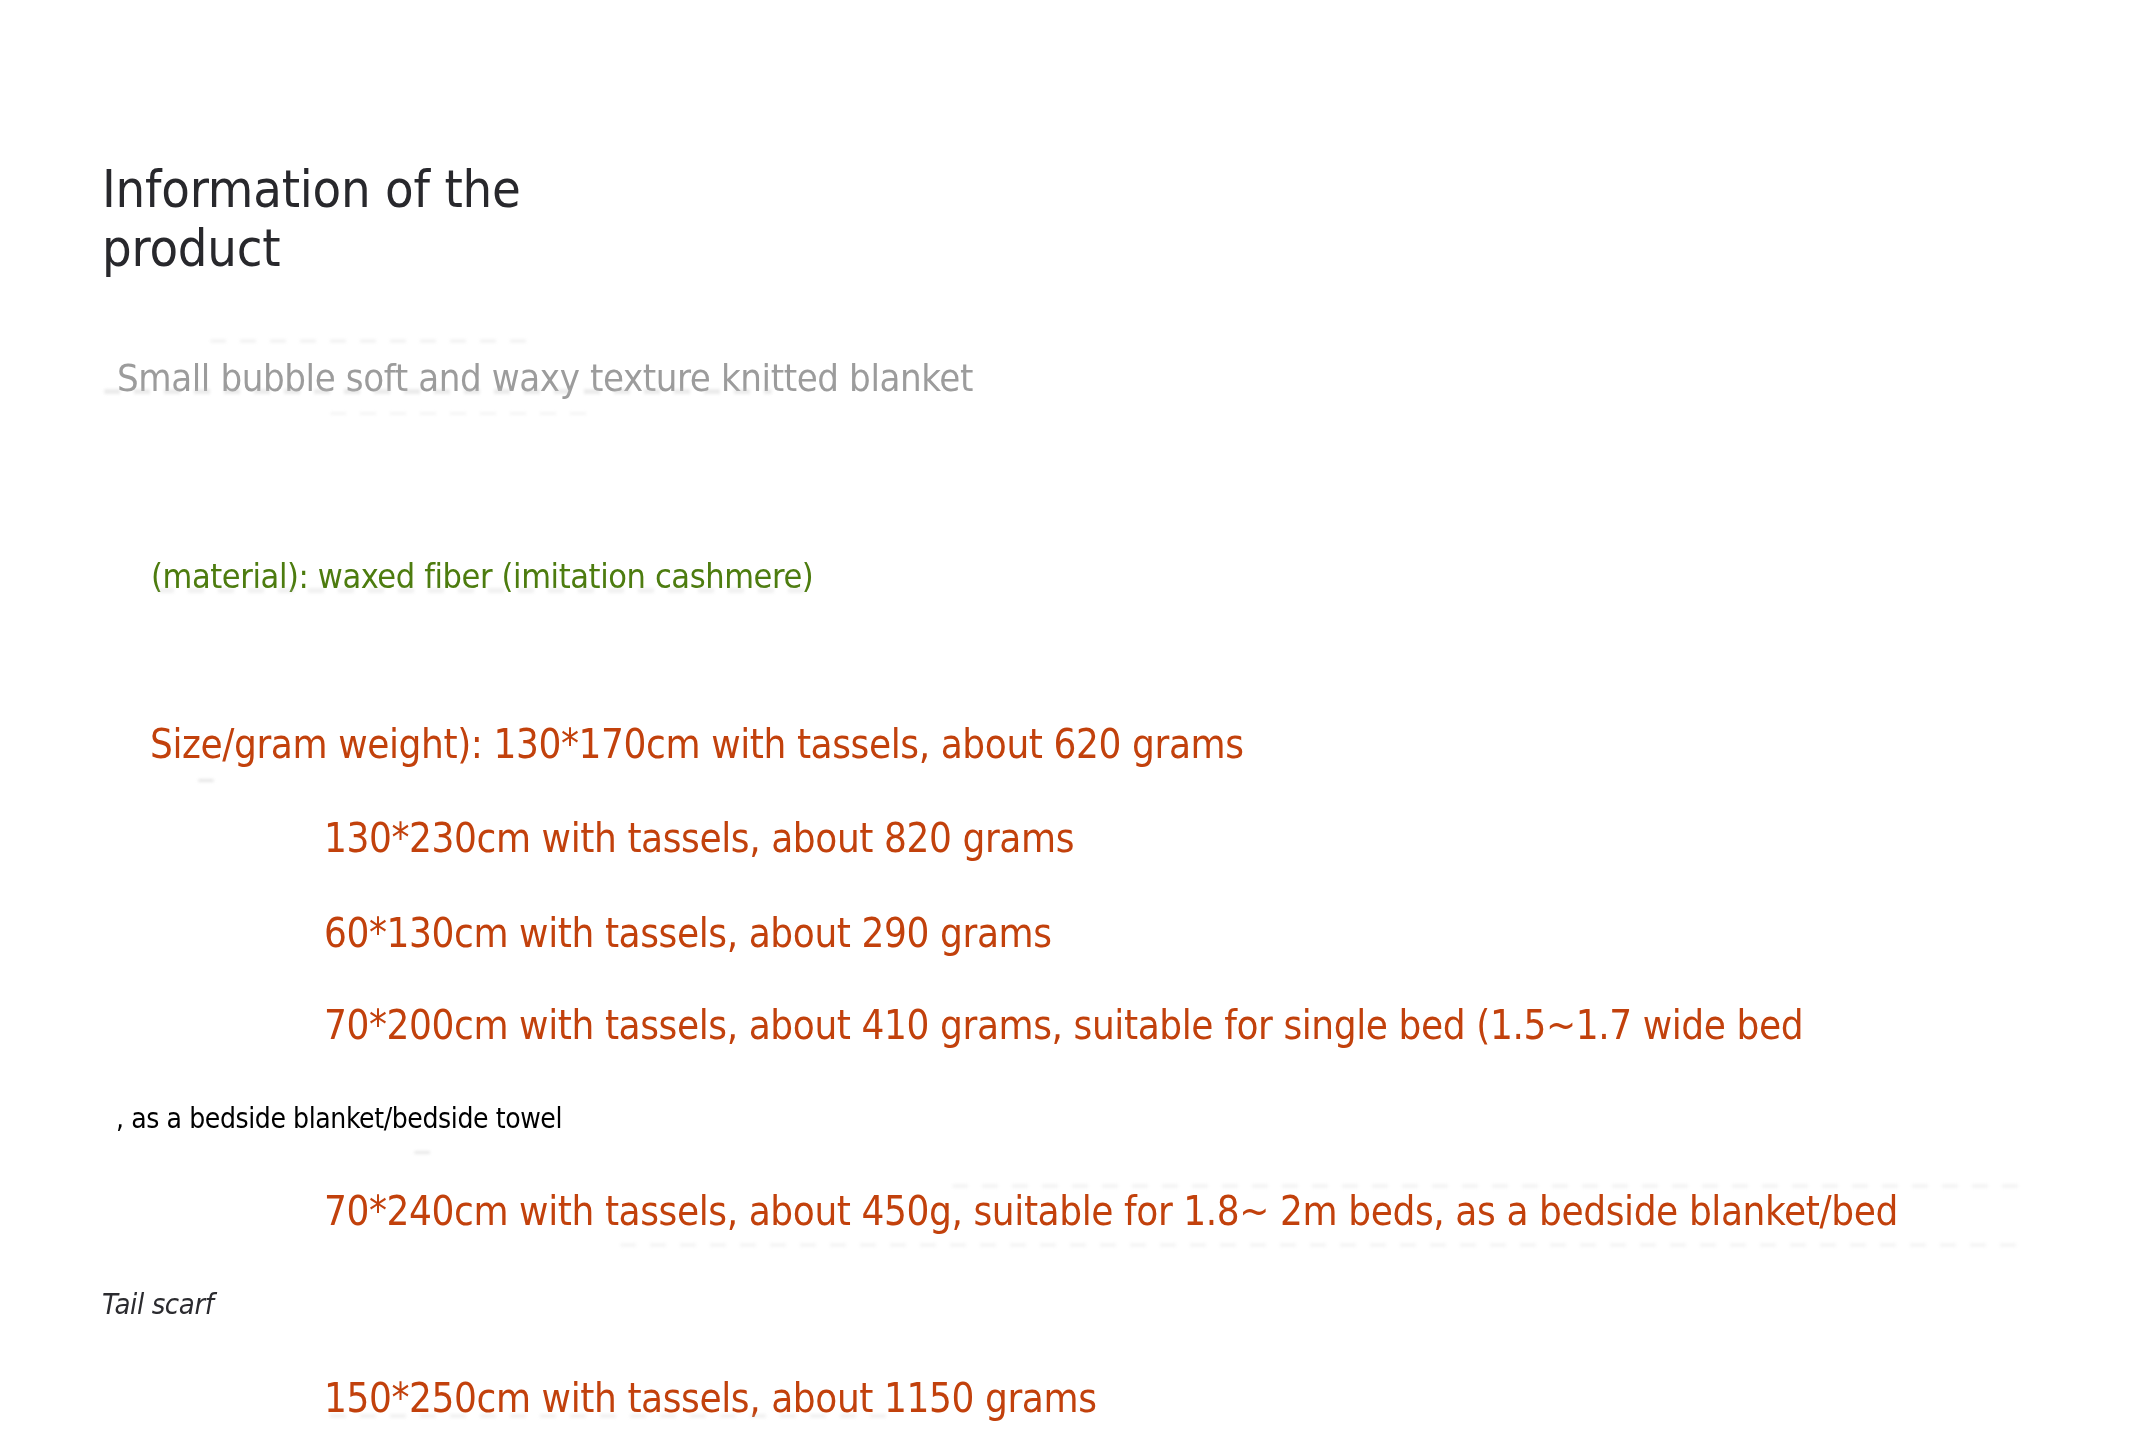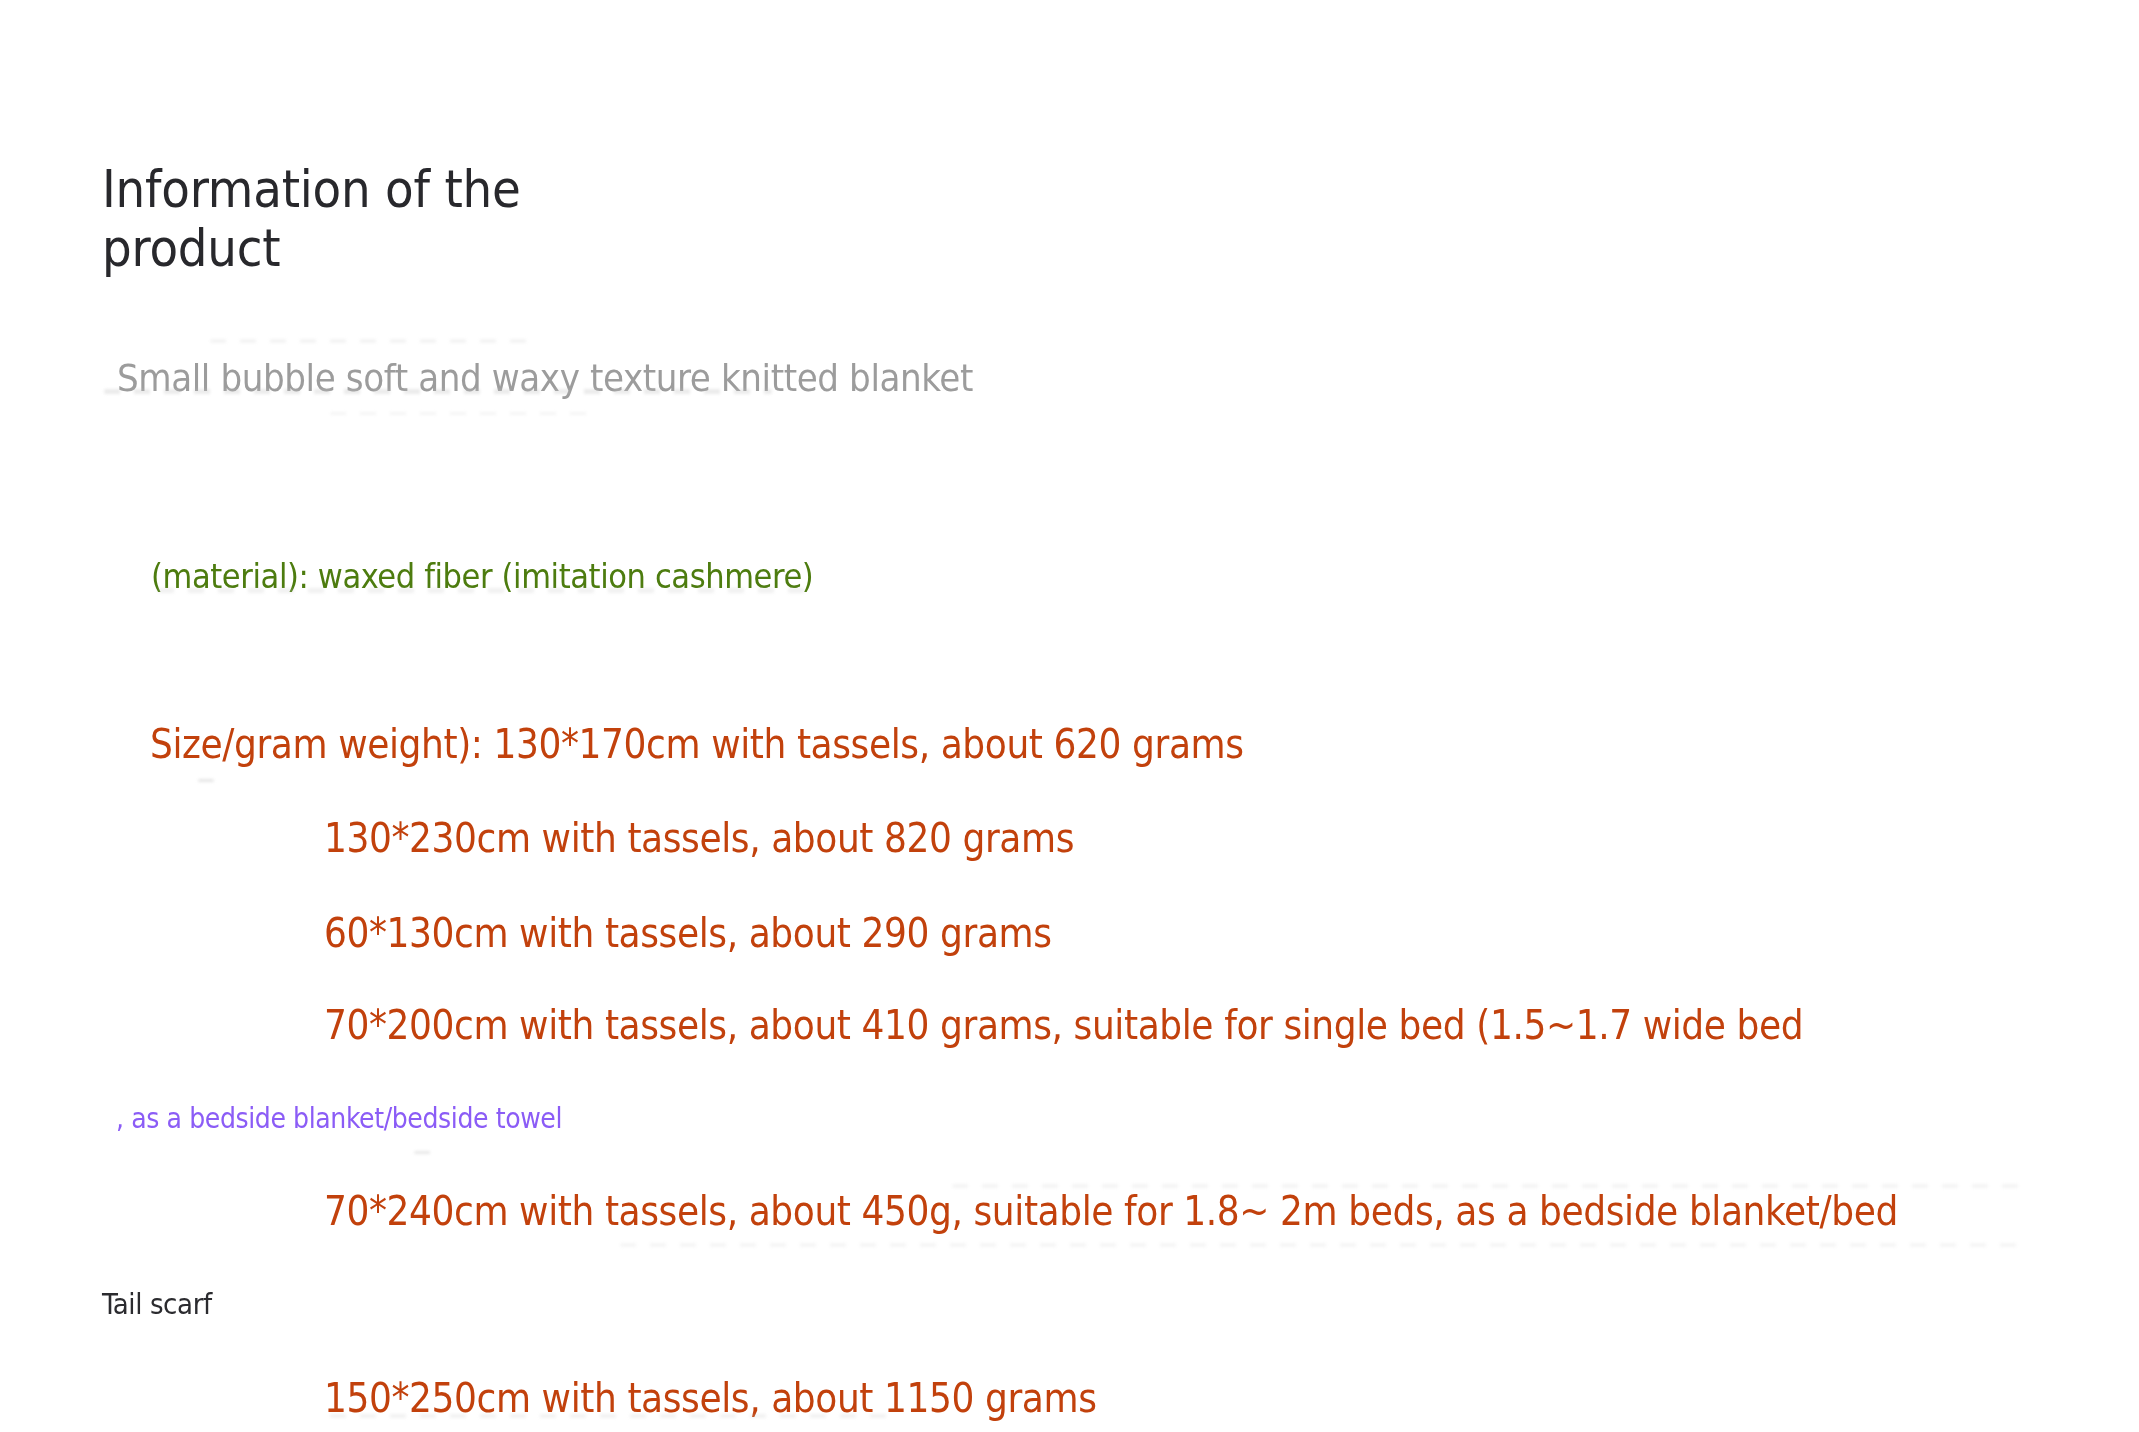--- a/index.html
+++ b/index.html
@@ -49,23 +49,23 @@
   }
   .size-lead {
     top: 721px;
     left: 150px;
     font-size: 40px;
   }
   .opt { font-size: 40px; left: 324px; }
   .opt-0 { top: 815px; }
   .opt-1 { top: 910px; }
   .opt-2 { top: 1002px; }
-  .opt-3 { top: 1103px; left: 116px; font-size: 28px; color: #8b5cf6; }
+  .opt-3 { top: 1103px; left: 116px; font-size: 28px; color: #000000; }
   .opt-4 { top: 1188px; }
-  .opt-5 { top: 1288px; left: 102px; font-size: 29px; color: #2b2b2f; }
+  .opt-5 { top: 1288px; left: 102px; font-size: 29px; color: #2b2b2f; font-style: italic; }
   .opt-6 { top: 1375px; }
 
   
   .ghost {
     position: absolute;
     filter: blur(1.5px);
     opacity: 0.32;
     background: repeating-linear-gradient(90deg, #bfbfbf 0 16px, transparent 16px 30px);
     border-radius: 2px;
     pointer-events: none;

